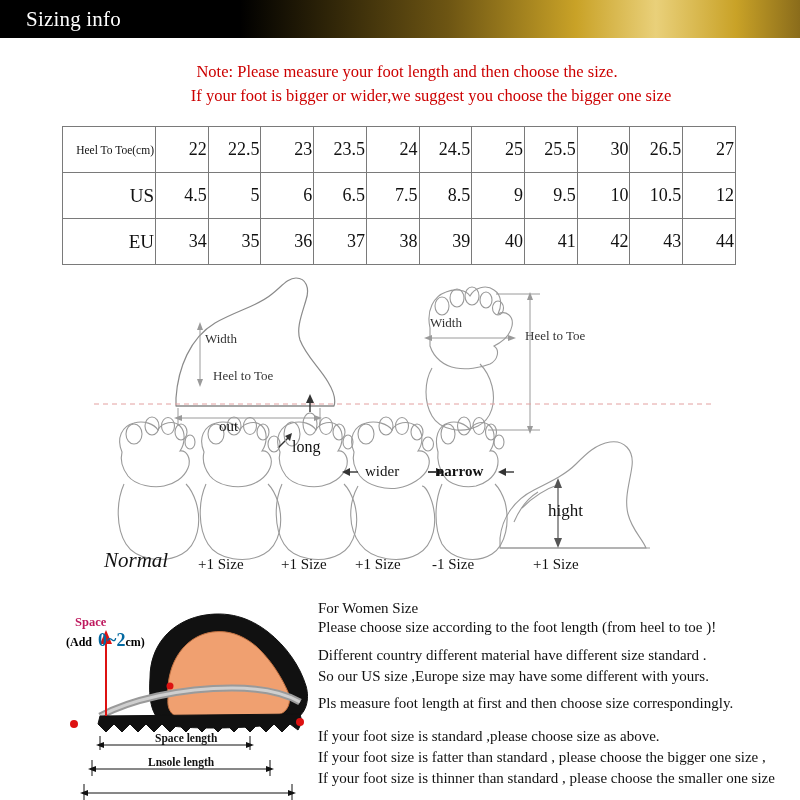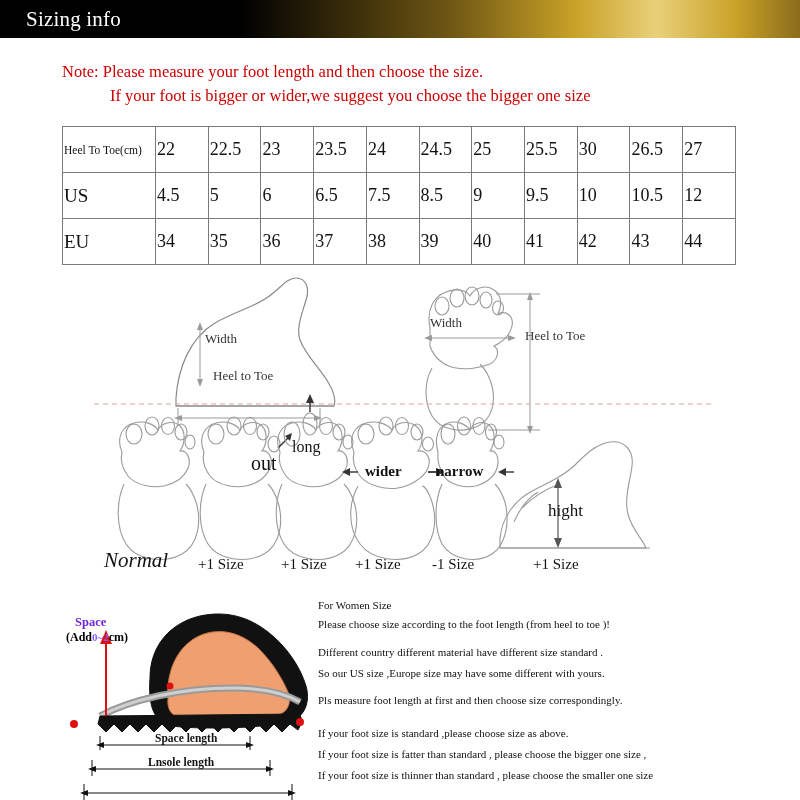--- a/index.html
+++ b/index.html
@@ -47,34 +47,35 @@
 
   
   .note {
     position: absolute;
     left: 62px; top: 22px;
     width: 690px;
     color: #cc0000;
     font-size: 16.5px;
     line-height: 1.45;
     font-family: "Liberation Serif", serif;
+    text-align: center;
   }
   .note .l2 { display: block; padding-left: 48px; }
 
   
   .size-table {
     position: absolute;
     left: 62px; top: 88px;
     width: 674px;
     border-collapse: collapse;
     table-layout: fixed;
   }
   .size-table td {
     border: 1px solid #7a7a7a;
-    text-align: left;
+    text-align: right;
     height: 43px;
     font-size: 18px;
     color: #111;
     font-family: "Liberation Serif", serif;
   }
   .size-table td.rowhead {
     width: 90px;
     font-size: 19px;
   }
   .size-table td.rowhead.small {
@@ -93,47 +94,47 @@
   .lbl {
     position: absolute;
     font-family: "Liberation Serif", serif;
     color: #111;
   }
   .lbl-width1 { left: 205px; top: 293px; font-size: 13px; color:#333; }
   .lbl-h2t1   { left: 213px; top: 330px; font-size: 13px; color:#333; }
   .lbl-width2 { left: 430px; top: 277px; font-size: 13px; color:#333; }
   .lbl-h2t2   { left: 525px; top: 290px; font-size: 13px; color:#333; }
 
-  .lbl-out    { left: 219px; top: 414px; font-size: 20px; margin-left: 32px; }
+  .lbl-out    { left: 219px; top: 380px; font-size: 15px; }
   .lbl-long   { left: 292px; top: 400px; font-size: 16px; }
-  .lbl-wider  { left: 365px; top: 425px; font-size: 15px; font-weight: bold; }
+  .lbl-wider  { left: 365px; top: 425px; font-size: 15px; font-weight: normal; }
   .lbl-narrow { left: 436px; top: 425px; font-size: 15px; font-weight: bold; }
   .lbl-hight  { left: 548px; top: 463px; font-size: 17px; }
 
   .lbl-normal { left: 104px; top: 510px; font-size: 21px; font-style: italic; font-family: "Liberation Serif", serif; }
   .lbl-s1 { left: 198px; top: 518px; font-size: 15px; }
   .lbl-s2 { left: 281px; top: 518px; font-size: 15px; }
   .lbl-s3 { left: 355px; top: 518px; font-size: 15px; }
   .lbl-s4 { left: 432px; top: 518px; font-size: 15px; }
   .lbl-s5 { left: 533px; top: 518px; font-size: 15px; }
 
   
-  .lbl-space  { left: 75px; top: 577px; font-size: 12.5px; font-weight: bold; color:#6d28d9; }
+  .lbl-space  { left: 75px; top: 577px; font-size: 12.5px; font-weight: bold; color:#be185d; }
   .lbl-add    { left: 66px; top: 592px; font-size: 12px; font-weight: bold; color:#000; }
-  .lbl-add .red { color:#8b5cf6; font-size: 11px; }
+  .lbl-add .red { color:#0369a1; font-size: 18px; margin-left: 6px; }
   .lbl-footlen { left: 155px; top: 694px; font-size: 11.5px; font-weight: bold; }
   .lbl-insole  { left: 148px; top: 718px; font-size: 11.5px; font-weight: bold; }
   .lbl-outsole { left: 140px; top: 766px; font-size: 11.5px; font-weight: bold; }
 
   
   .rtext {
     position: absolute;
     left: 318px;
     width: 470px;
-    font-size: 11px;
+    font-size: 15px;
     color: #111;
     font-family: "Liberation Serif", serif;
     line-height: 1.2;
   }
 </style>
 </head>
 <body>
 
 <div class="header">
   <div class="header-gold"></div>

